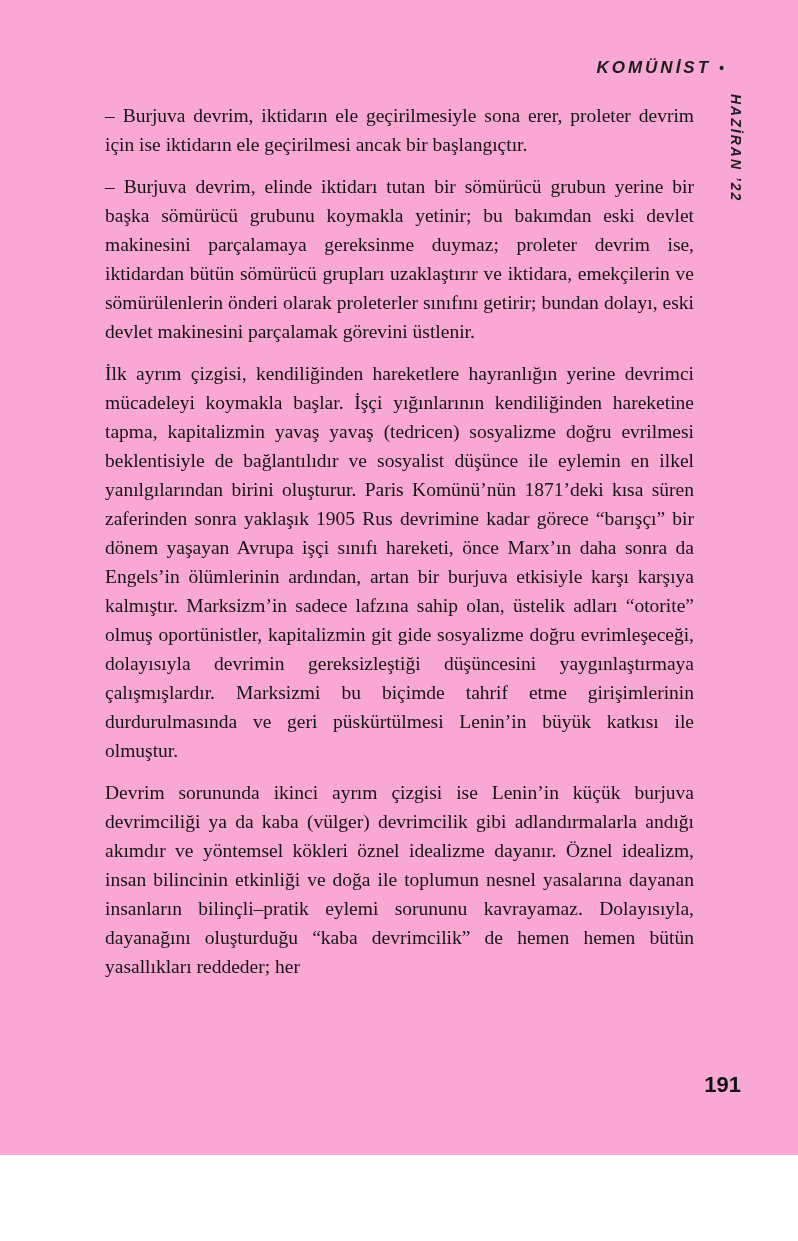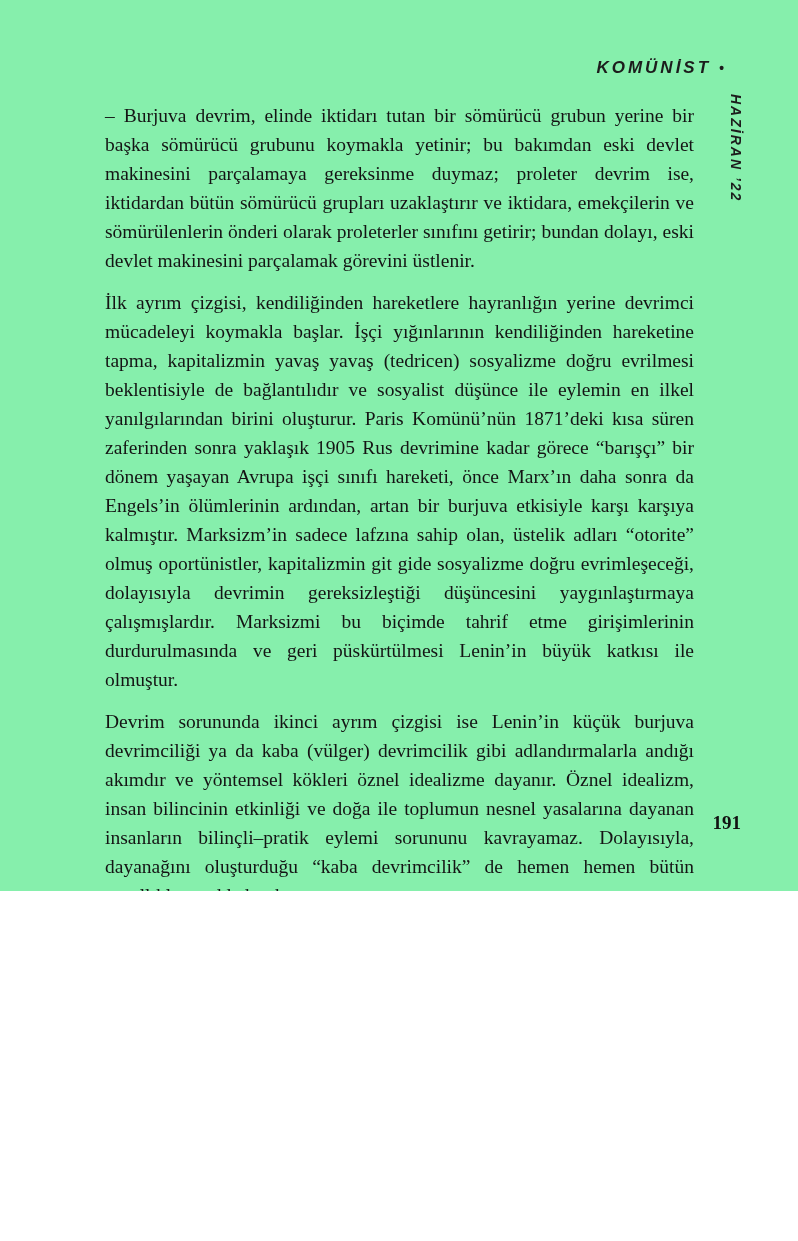--- a/index.html
+++ b/index.html
@@ -3,22 +3,22 @@
 <meta charset="utf-8">
 <style>
   html, body {
     margin: 0;
     padding: 0;
     background: #ffffff;
   }
   .page {
     position: relative;
     width: 798px;
-    height: 891px;
-    background: #86efac;
+    height: 1155px;
+    background: #f9a8d4;
     overflow: hidden;
     font-family: "Liberation Serif", serif;
     color: #111111;
   }
   .running-header {
     position: absolute;
     top: 58px;
     right: 74px;
     font-family: "Liberation Sans", sans-serif;
     font-weight: 700;
@@ -62,39 +62,40 @@
     text-align: justify;
     color: #141414;
   }
   .content p:last-child {
     margin-bottom: 0;
   }
   .page-number {
     position: absolute;
     right: 57px;
     bottom: 57px;
-    font-family: Liberation Serif, serif;
+    font-family: Liberation Sans, sans-serif;
     font-weight: 700;
-    font-size: 19px;
+    font-size: 22px;
     color: #111111;
   }
 </style>
 </head>
 <body>
 
 <div class="page">
 
   <div class="running-header">
     <span>KOMÜNİST</span>
     <span class="bullet">•</span>
   </div>
 
   <div class="issue-label">HAZİRAN ’22</div>
 
   <div class="content">
+    <p>– Burjuva devrim, iktidarın ele geçirilmesiyle sona erer, proleter devrim için ise iktidarın ele geçirilmesi ancak bir başlangıçtır.</p>
     <p>– Burjuva devrim, elinde iktidarı tutan bir sömürücü grubun yerine bir başka sömürücü grubunu koymakla yetinir; bu bakımdan eski devlet makinesini parçalamaya gereksinme duymaz; proleter devrim ise, iktidardan bütün sömürücü grupları uzaklaştırır ve iktidara, emekçilerin ve sömürülenlerin önderi olarak proleterler sınıfını getirir; bundan dolayı, eski devlet makinesini parçalamak görevini üstlenir.</p>
     <p>İlk ayrım çizgisi, kendiliğinden hareketlere hayranlığın yerine devrimci mücadeleyi koymakla başlar. İşçi yığınlarının kendiliğinden hareketine tapma, kapitalizmin yavaş yavaş (tedricen) sosyalizme doğru evrilmesi beklentisiyle de bağlantılıdır ve sosyalist düşünce ile eylemin en ilkel yanılgılarından birini oluşturur. Paris Komünü’nün 1871’deki kısa süren zaferinden sonra yaklaşık 1905 Rus devrimine kadar görece “barışçı” bir dönem yaşayan Avrupa işçi sınıfı hareketi, önce Marx’ın daha sonra da Engels’in ölümlerinin ardından, artan bir burjuva etkisiyle karşı karşıya kalmıştır. Marksizm’in sadece lafzına sahip olan, üstelik adları “otorite” olmuş oportünistler, kapitalizmin git gide sosyalizme doğru evrimleşeceği, dolayısıyla devrimin gereksizleştiği düşüncesini yaygınlaştırmaya çalışmışlardır. Marksizmi bu biçimde tahrif etme girişimlerinin durdurulmasında ve geri püskürtülmesi Lenin’in büyük katkısı ile olmuştur.</p>
     <p>Devrim sorununda ikinci ayrım çizgisi ise Lenin’in küçük burjuva devrimciliği ya da kaba (vülger) devrimcilik gibi adlandırmalarla andığı akımdır ve yöntemsel kökleri öznel idealizme dayanır. Öznel idealizm, insan bilincinin etkinliği ve doğa ile toplumun nesnel yasalarına dayanan insanların bilinçli–pratik eylemi sorununu kavrayamaz. Dolayısıyla, dayanağını oluşturduğu “kaba devrimcilik” de hemen hemen bütün yasallıkları reddeder; her</p>
   </div>
 
   <div class="page-number">191</div>
 
 </div>
 
 </body></html>

